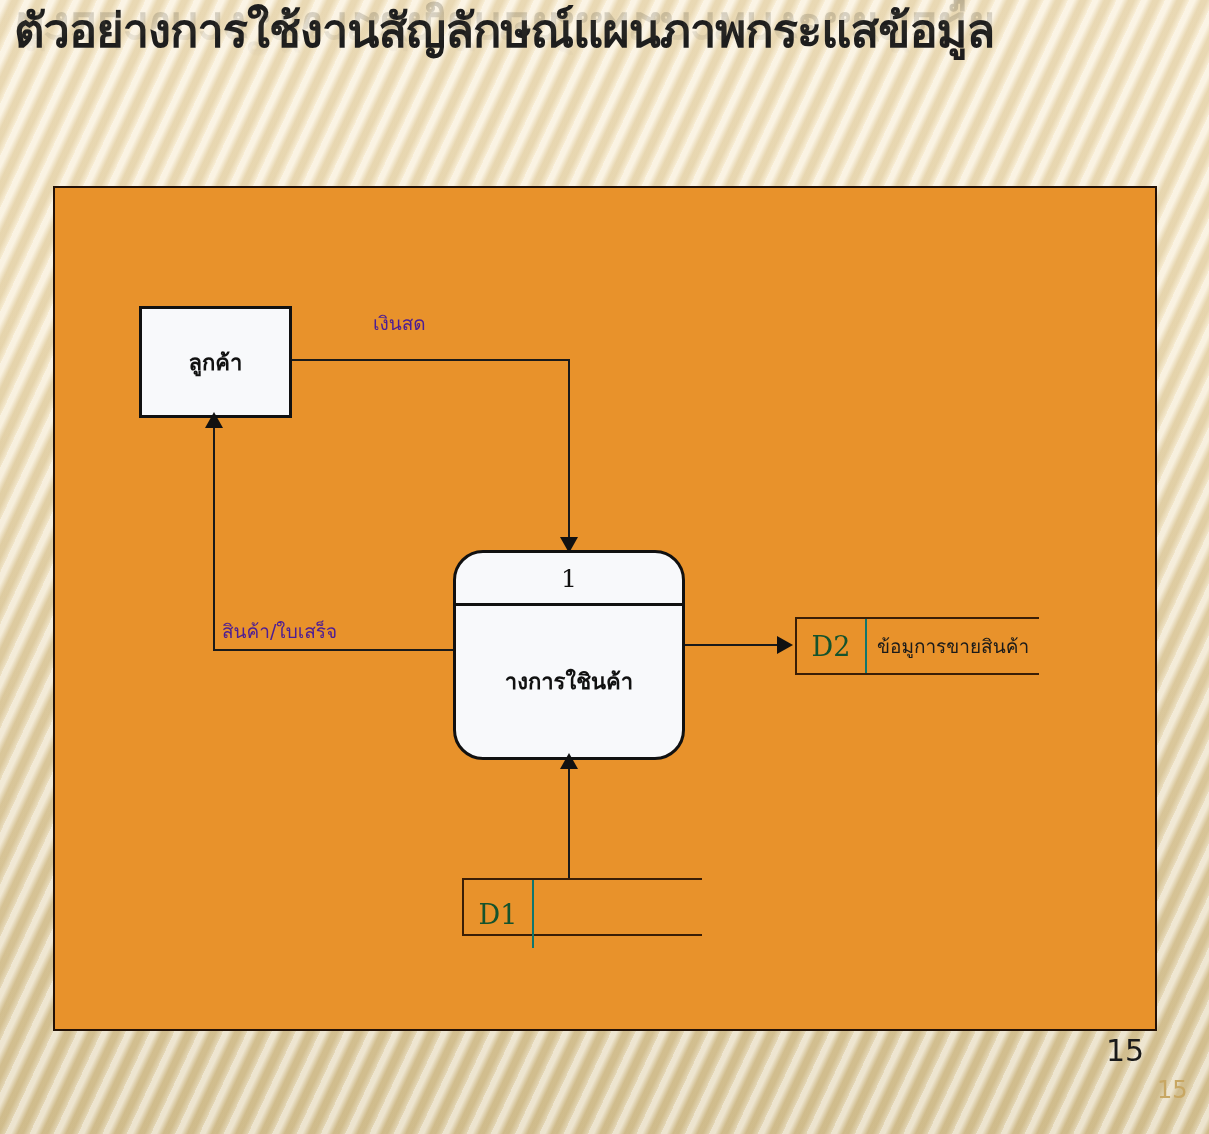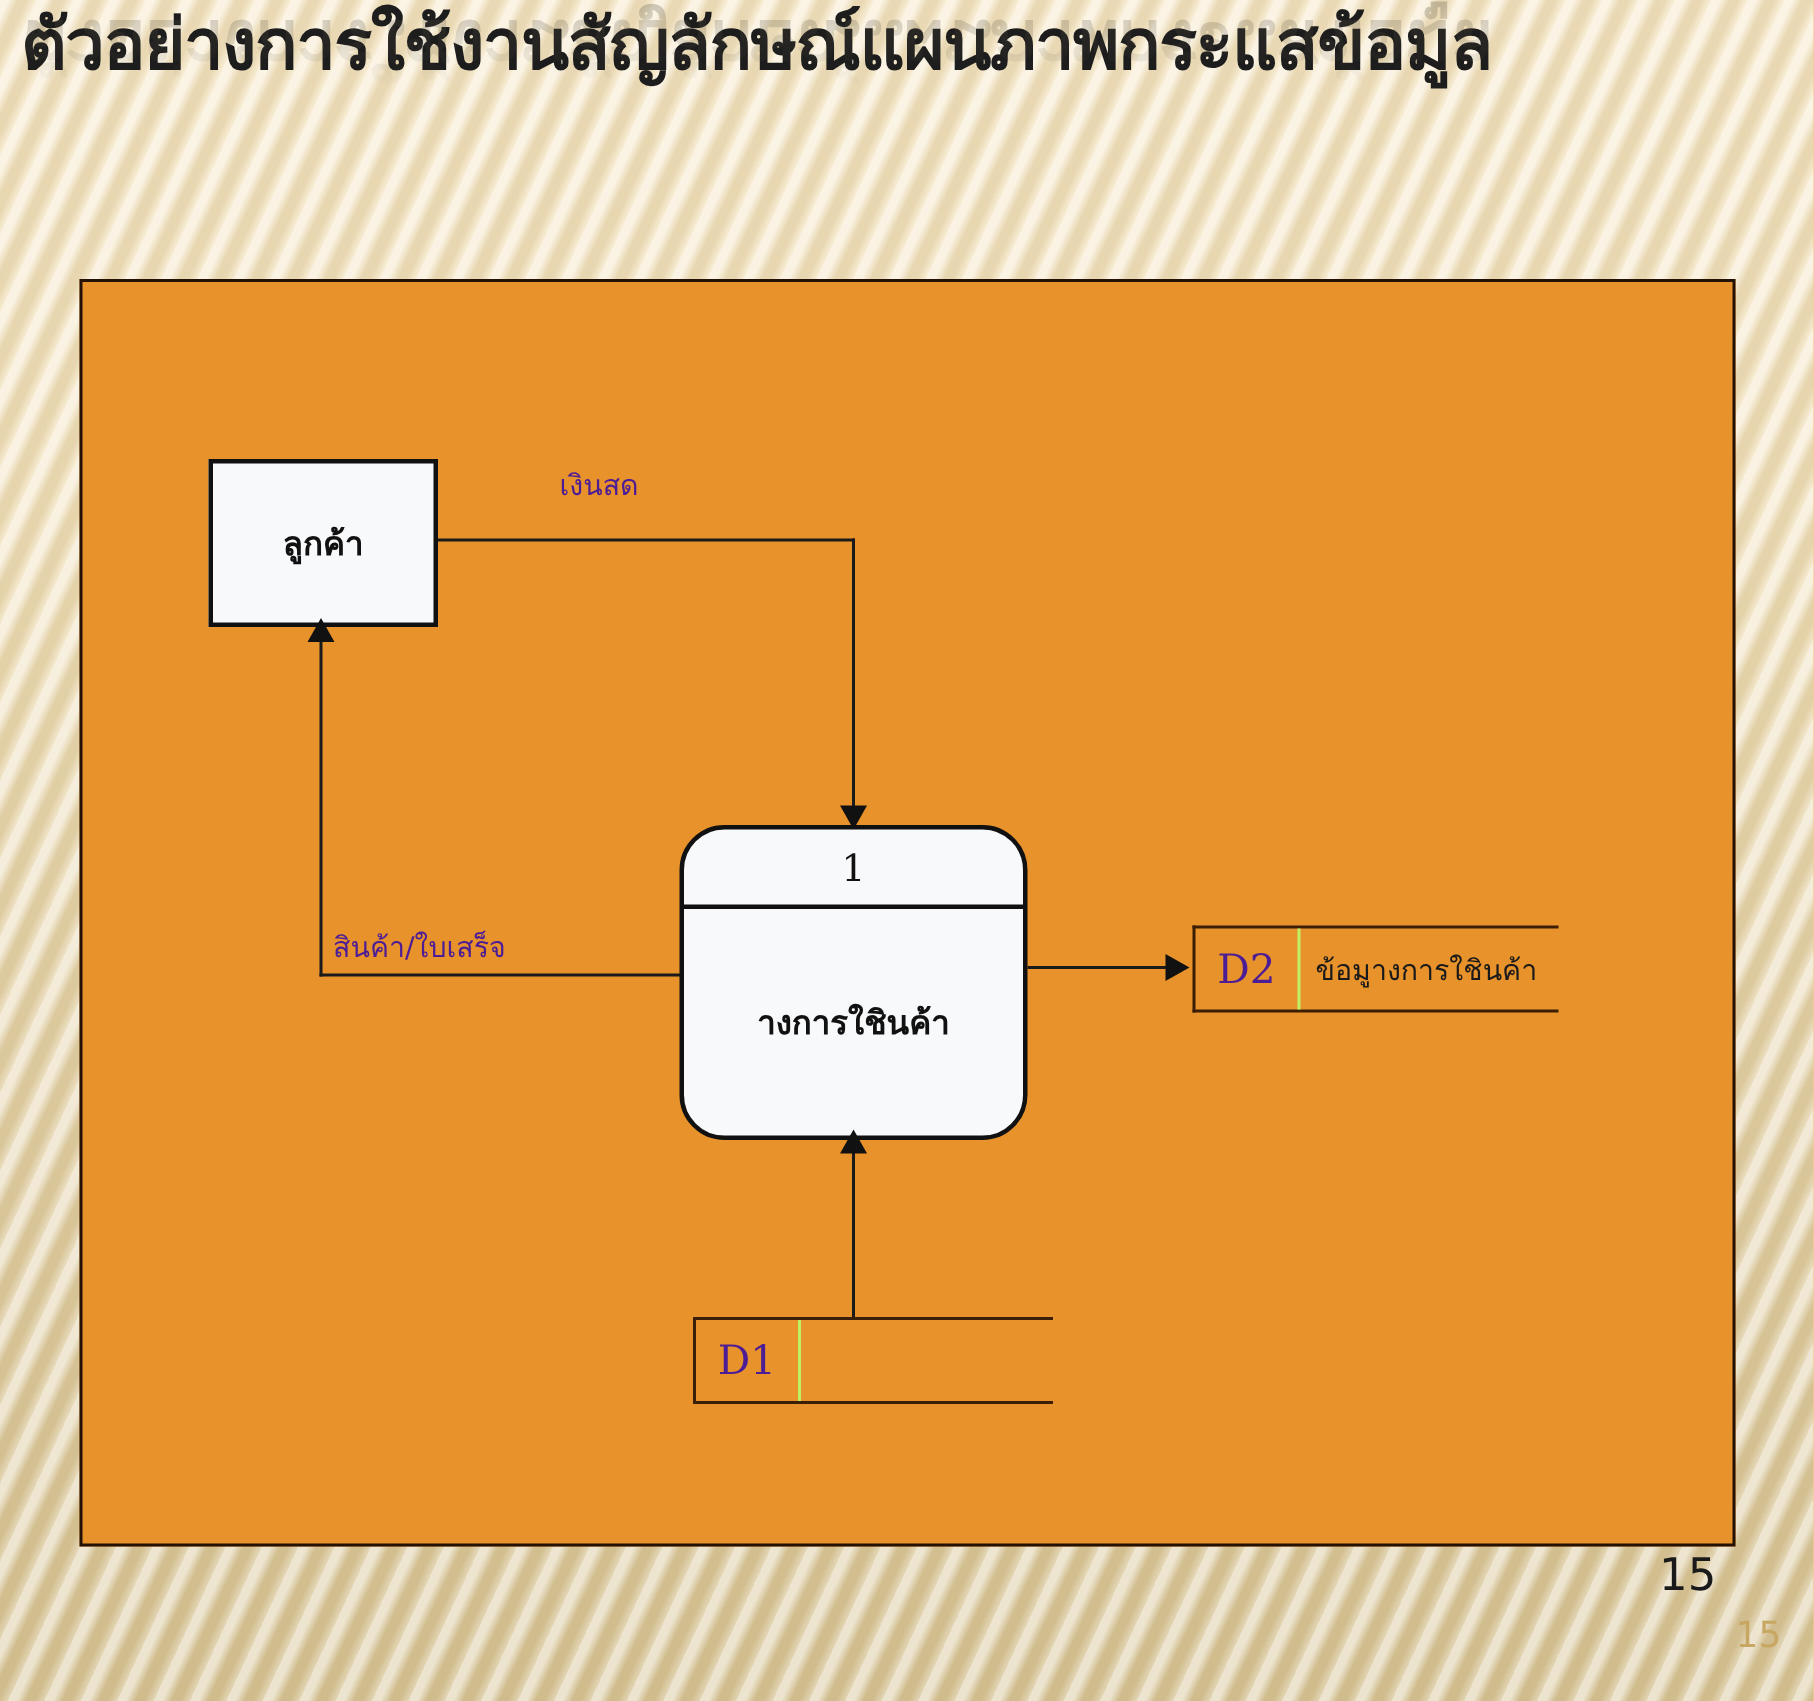--- a/index.html
+++ b/index.html
@@ -163,27 +163,27 @@
     border-top: 2px solid #3a1e06;
     border-bottom: 2px solid #3a1e06;
     border-left: 2px solid #3a1e06;
     border-right: none;
     display: flex;
     align-items: stretch;
   }
   .ds-id {
     width: 68px;
     flex: 0 0 68px;
-    border-right: 2px solid #bef264;
+    border-right: 2px solid #0f766e;
     display: flex;
     align-items: center;
     justify-content: center;
     font-family: "DejaVu Serif", "Liberation Serif", serif;
     font-size: 27px;
-    color: #4c1d95;
+    color: #14532d;
   }
   .ds-name {
     flex: 1 1 auto;
     display: flex;
     align-items: center;
     padding-left: 10px;
     font-family: "DejaVu Sans", "Liberation Sans", sans-serif;
     font-size: 19px;
     color: #1a1a1a;
     white-space: nowrap;
@@ -192,20 +192,21 @@
     left: 740px;
     top: 429px;
     width: 244px;
     height: 58px;
   }
   #store-d1 {
     left: 407px;
     top: 690px;
     width: 240px;
     height: 58px;
+    flex-direction: column;
   }
 
   
   .flow-line {
     position: absolute;
     background: #1a1a1a;
   }
   .flow-h { height: 2px; }
   .flow-v { width: 2px; }
 
@@ -291,21 +292,21 @@
     </div>
 
     <div class="flow-line flow-h" style="left:630px; top:456px; width:94px;"></div>
     <div class="arrowhead arrow-right" style="left:722px; top:448px;"></div>
 
     <div class="flow-line flow-v" style="left:513px; top:578px; height:114px;"></div>
     <div class="arrowhead arrow-up" style="left:505px; top:565px;"></div>
 
     <div class="data-store" id="store-d2">
       <div class="ds-id">D2</div>
-      <div class="ds-name">ข้อมูางการใชินค้า</div>
+      <div class="ds-name">ข้อมูการขายสินค้า</div>
     </div>
 
     <div class="data-store" id="store-d1">
       <div class="ds-id">D1</div>
     </div>
 
   </div>
 
   <div id="page-number-main">15</div>
   <div id="page-number-footer">15</div>

